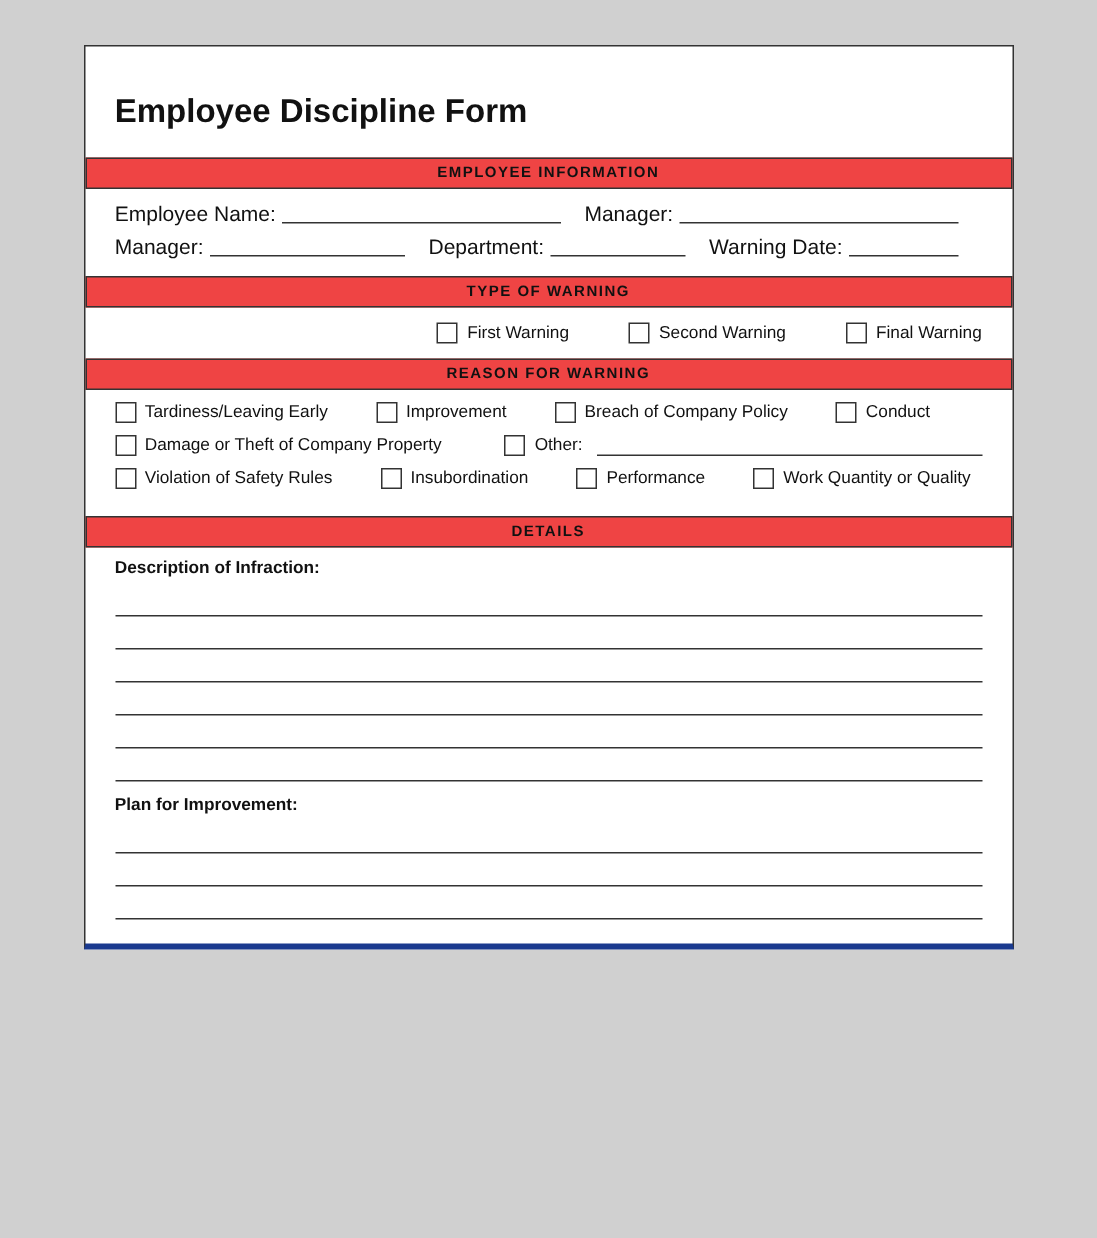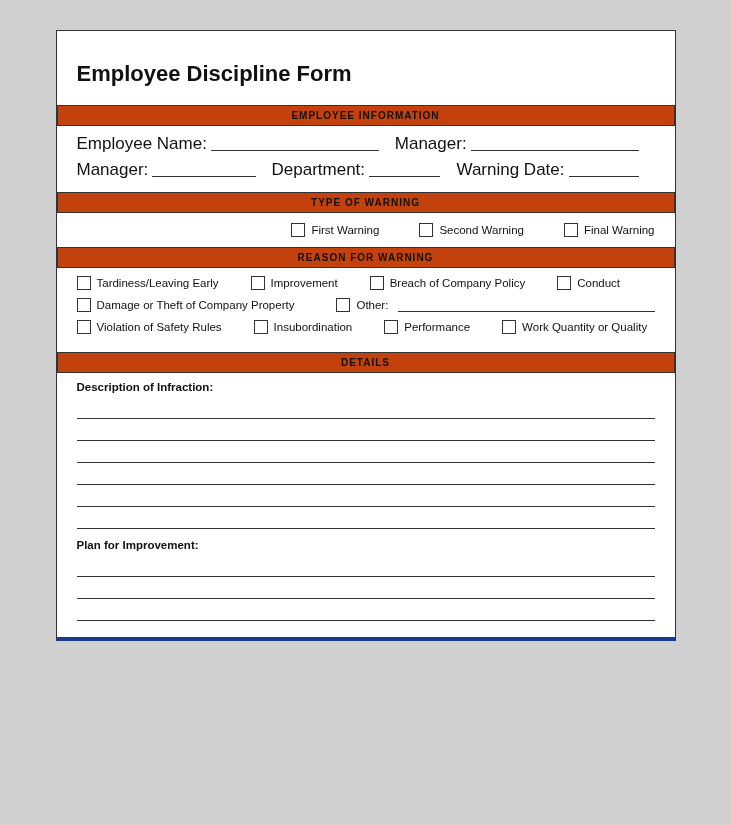--- a/index.html
+++ b/index.html
@@ -22,37 +22,37 @@
     }
     .form-title-section {
       padding: 30px 20px 18px 20px;
     }
     .form-title {
       font-size: 22px;
       font-weight: bold;
       color: #111;
     }
     .section-header {
-      background: #c2410c;
+      background: #ef4444;
       border: 1px solid #333;
       text-align: center;
       font-size: 10px;
       font-weight: bold;
       letter-spacing: 1px;
       padding: 4px 0;
       color: #111;
     }
     .fields-section {
       padding: 8px 20px 6px 20px;
     }
     .field-row {
       display: flex;
       align-items: center;
       margin-bottom: 6px;
-      font-size: 17px;
+      font-size: 14px;
       color: #111;
     }
     .field-label {
       white-space: nowrap;
       margin-right: 4px;
     }
     .field-line {
       border-bottom: 1px solid #333;
       flex: 1;
       min-width: 40px;

